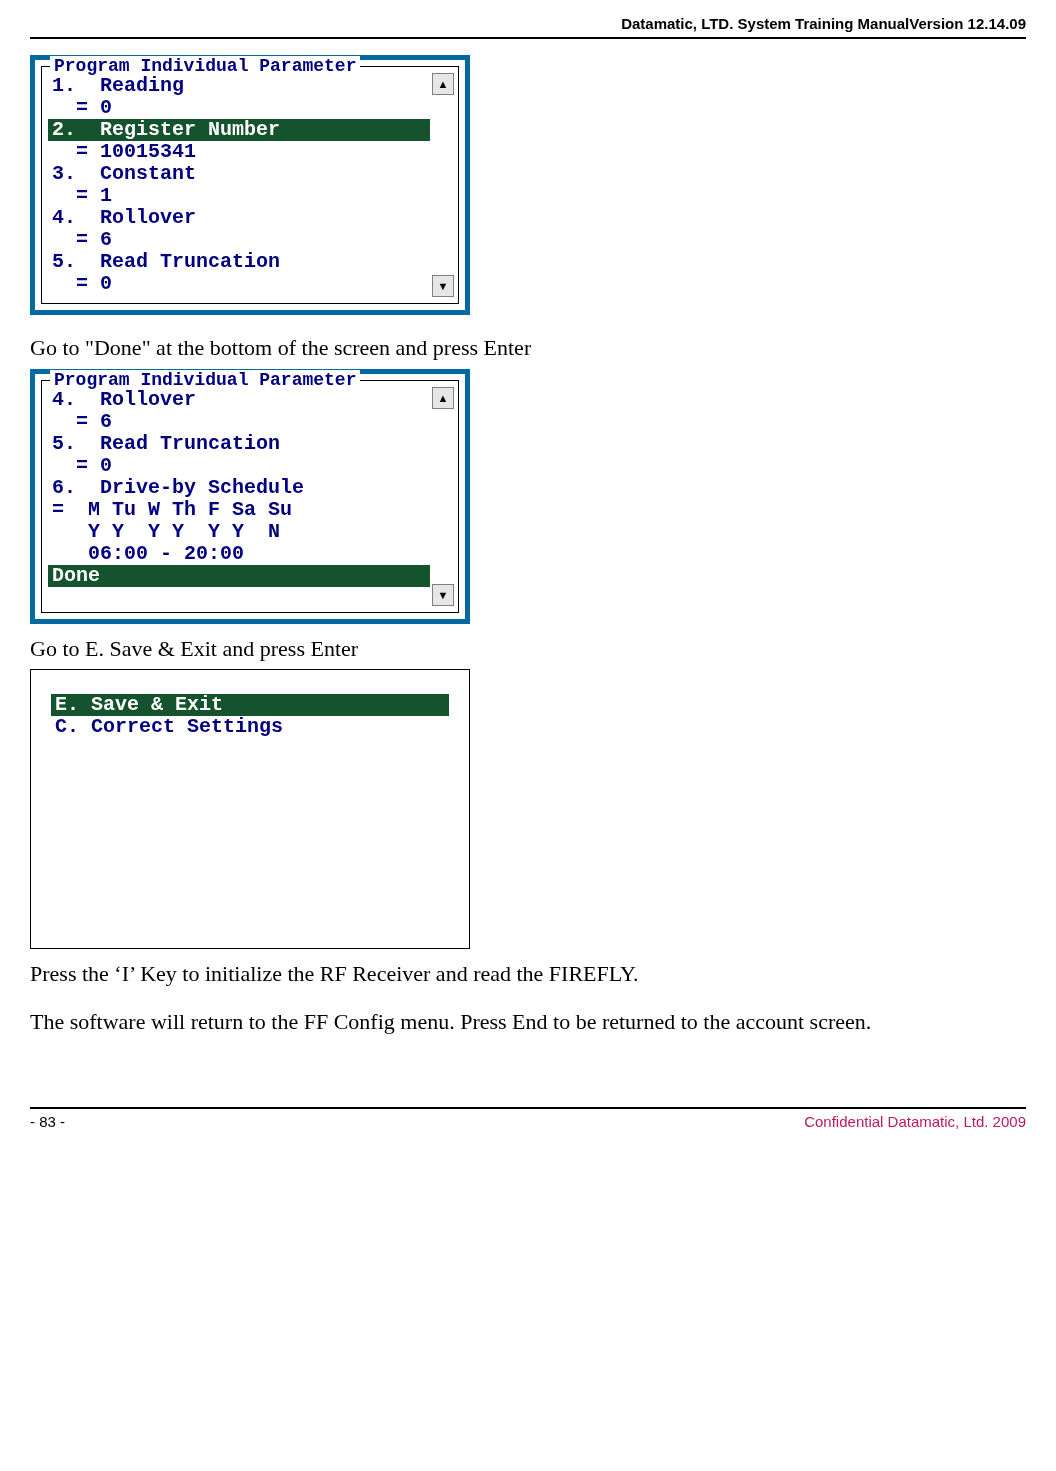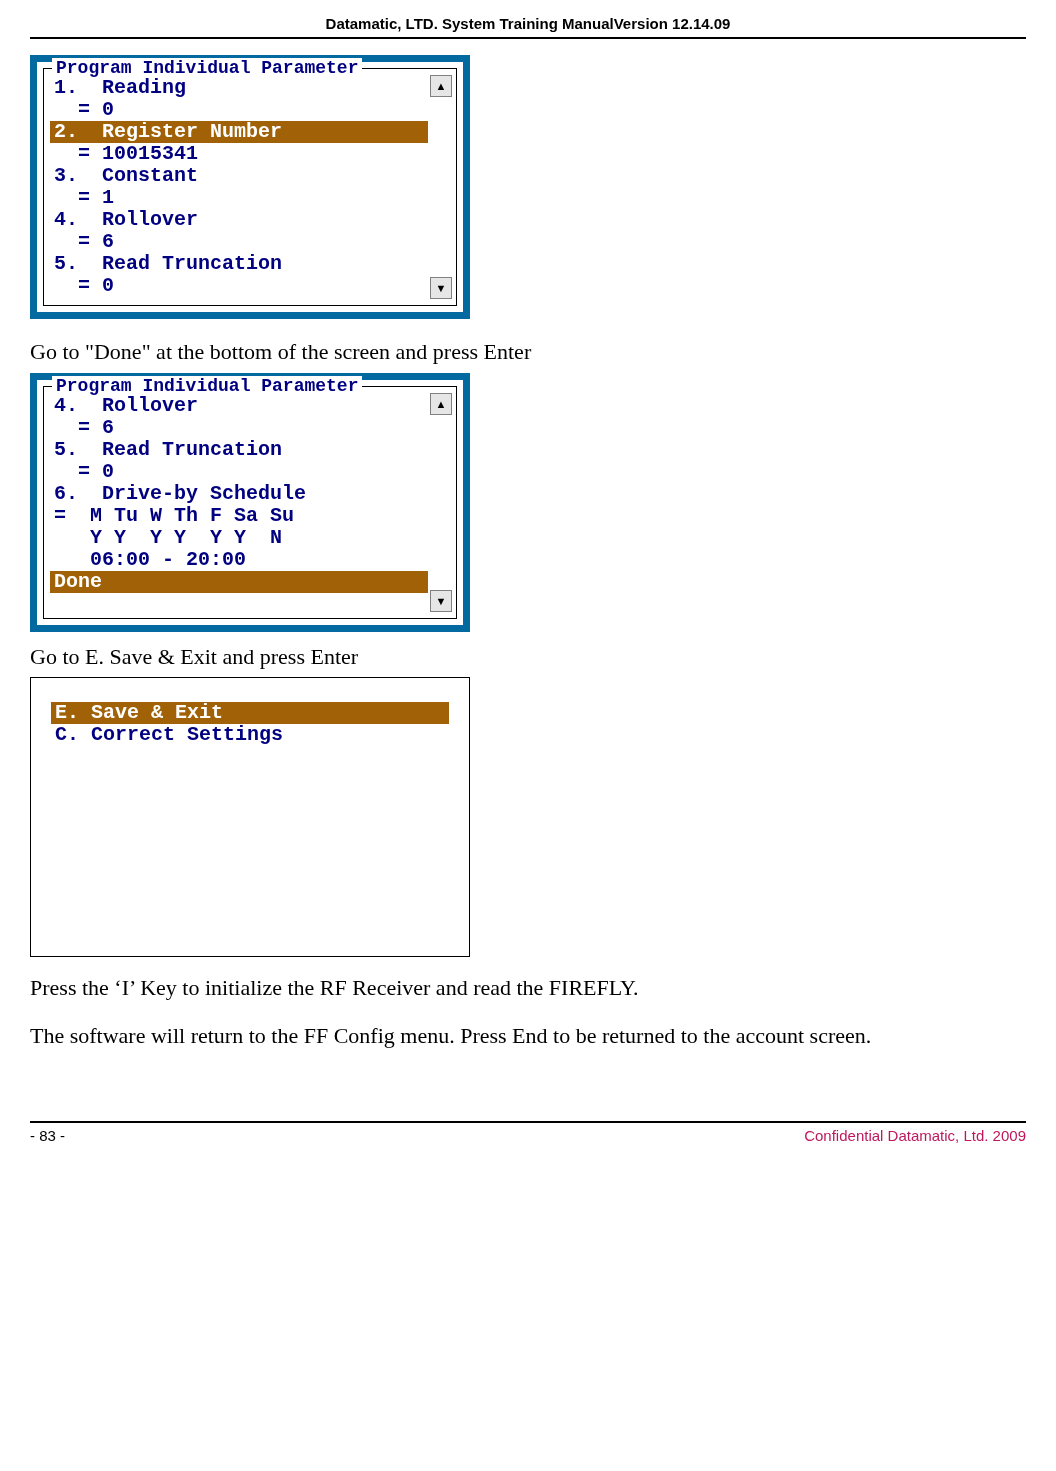--- a/index.html
+++ b/index.html
@@ -10,32 +10,32 @@
     color: #000;
     width: 1056px;
   }
   .page {
     box-sizing: border-box;
     padding: 15px 30px 20px 30px;
     width: 1056px;
   }
   .header-row {
     display: flex;
-    justify-content: center;
+    justify-content: flex-end;
     font-weight: bold;
     font-size: 15px;
     padding-bottom: 3px;
   }
   .top-rule {
     border: none;
     border-top: 2px solid #000;
     margin: 2px 0 16px 0;
   }
   .screenshot {
-    border: 7px solid #0369a1;
+    border: 5px solid #0369a1;
     width: 440px;
     box-sizing: border-box;
     padding: 6px 6px 6px 6px;
     margin-bottom: 10px;
     position: relative;
     background: #fff;
   }
   .screenshot .fieldset {
     border: 1px solid #000;
     position: relative;
@@ -83,29 +83,29 @@
   .mono-row {
     font-family: Liberation Mono, monospace;
     font-weight: bold;
     font-size: 20px;
     color: #000080;
     white-space: pre;
     padding: 0 4px;
     line-height: 22px;
   }
   .mono-row.selected {
-    background: #a16207;
+    background: #14532d;
     color: #fff;
   }
   .plain-box {
     border: 1px solid #000;
     width: 440px;
     box-sizing: border-box;
     padding: 20px 16px 16px 16px;
-    margin-bottom: 16px;
+    margin-bottom: 10px;
     min-height: 280px;
     background:#fff;
   }
   .plain-box-inner {
     border: none;
     padding: 4px;
   }
   .body-text {
     font-family: "Times New Roman", Times, serif;
     font-size: 22px;

